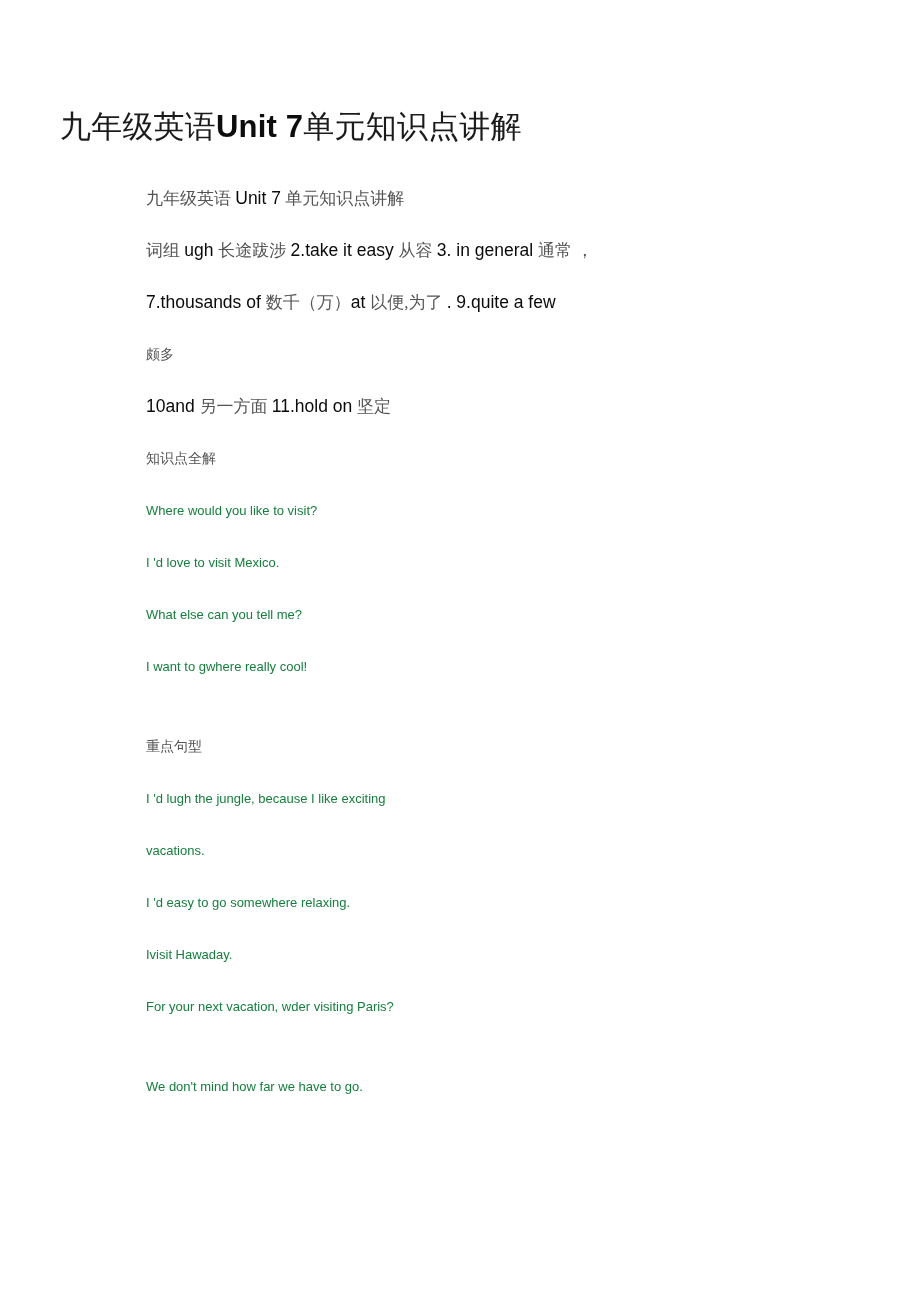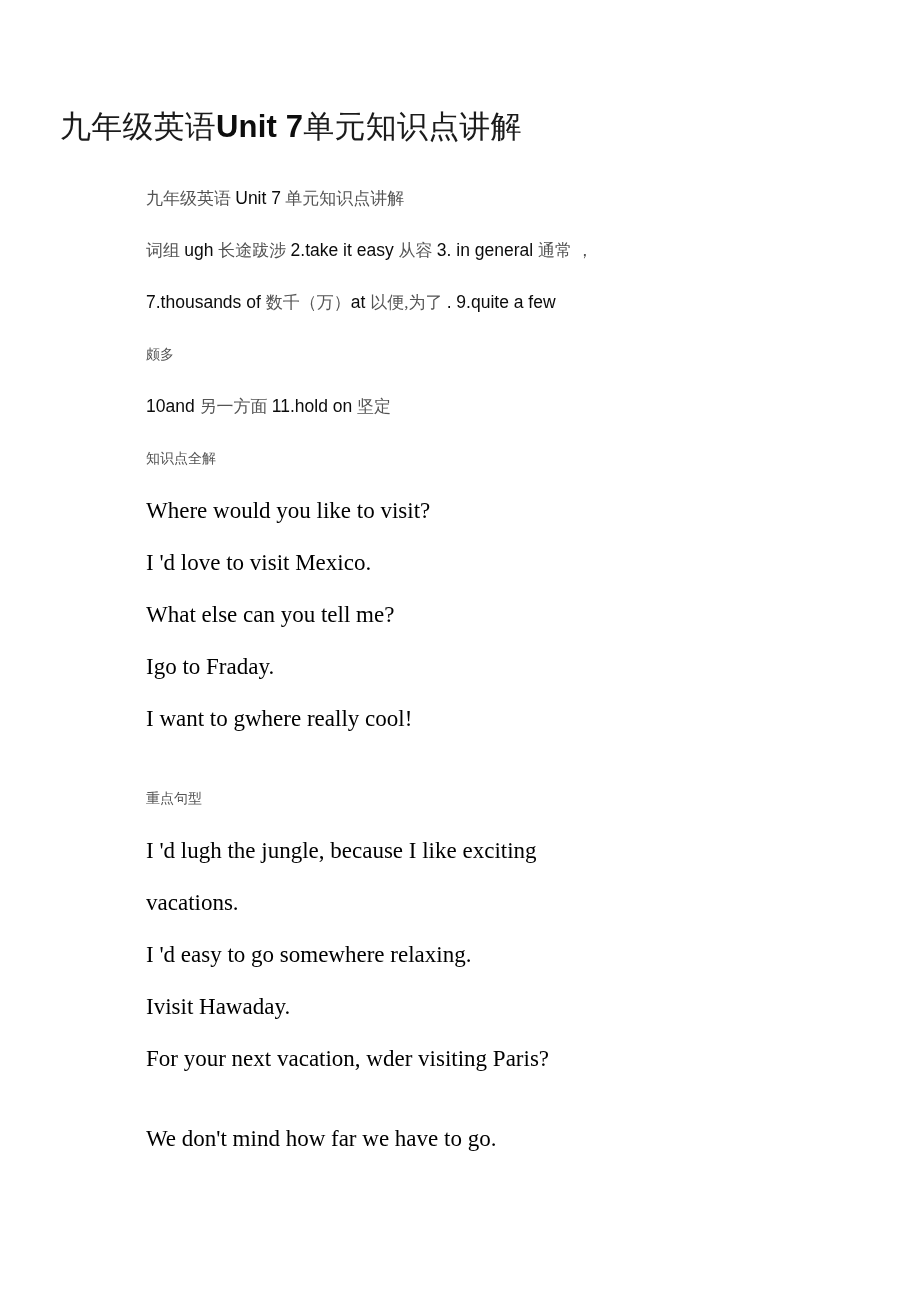--- a/index.html
+++ b/index.html
@@ -66,23 +66,23 @@
     font-family: "Liberation Sans", sans-serif;
     color: #0a0a0a;
     font-size: 17.5px;
   }
   .para.cn-only {
     font-family: "Liberation Serif", "DejaVu Serif", serif;
     color: #545454;
     font-size: 14px;
   }
   .para.en-only {
-    font-family: Liberation Serif, serif;
-    color: #000000;
-    font-size: 23px;
+    font-family: Liberation Sans, sans-serif;
+    color: #15803d;
+    font-size: 13px;
   }
   .spacer {
     height: 27px;
   }
 
   
   .body-block {
     position: absolute;
     left: 145px;
     top: 172px;
@@ -101,21 +101,20 @@
   <div class="body-block" id="body-block">
       <p class="para"><span class="cn">九年级英语 </span><span class="en">Unit 7</span><span class="cn"> 单元知识点讲解</span></p>
       <p class="para"><span class="cn">词组 </span><span class="en">ugh </span><span class="cn">长途跋涉 </span><span class="en">2.take it easy </span><span class="cn">从容 </span><span class="en">3. in general </span><span class="cn">通常 ，</span></p>
       <p class="para"><span class="en">7.thousands of </span><span class="cn">数千（万）</span><span class="en">at </span><span class="cn">以便,为了 </span><span class="en">. 9.quite a few</span></p>
       <p class="para cn-only">颇多</p>
       <p class="para"><span class="en">10and </span><span class="cn">另一方面 </span><span class="en">11.hold on </span><span class="cn">坚定</span></p>
       <p class="para cn-only">知识点全解</p>
       <p class="para en-only">Where would you like to visit?</p>
       <p class="para en-only">I 'd love to visit Mexico.</p>
       <p class="para en-only">What else can you tell me?</p>
-      <p class="para en-only">Igo to Fraday.</p>
       <p class="para en-only">I want to gwhere really cool!</p>
       <div class="spacer"></div>
       <p class="para cn-only">重点句型</p>
       <p class="para en-only">I 'd lugh the jungle, because I like exciting</p>
       <p class="para en-only">vacations.</p>
       <p class="para en-only">I 'd easy to go somewhere relaxing.</p>
       <p class="para en-only">Ivisit Hawaday.</p>
       <p class="para en-only">For your next vacation, wder visiting Paris?</p>
       <div class="spacer"></div>
       <p class="para en-only">We don't mind how far we have to go.</p>

